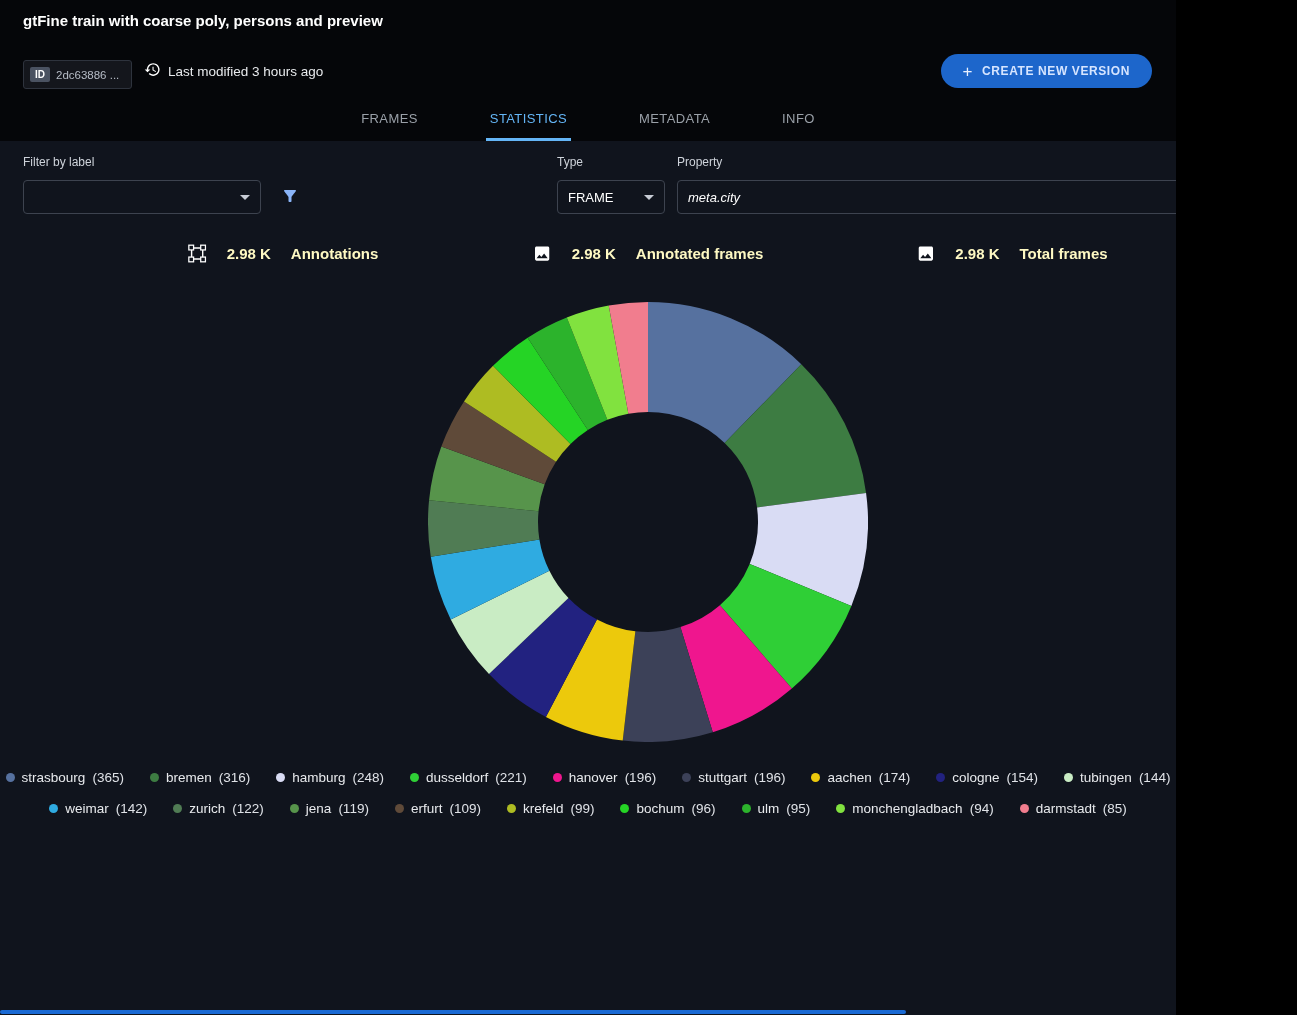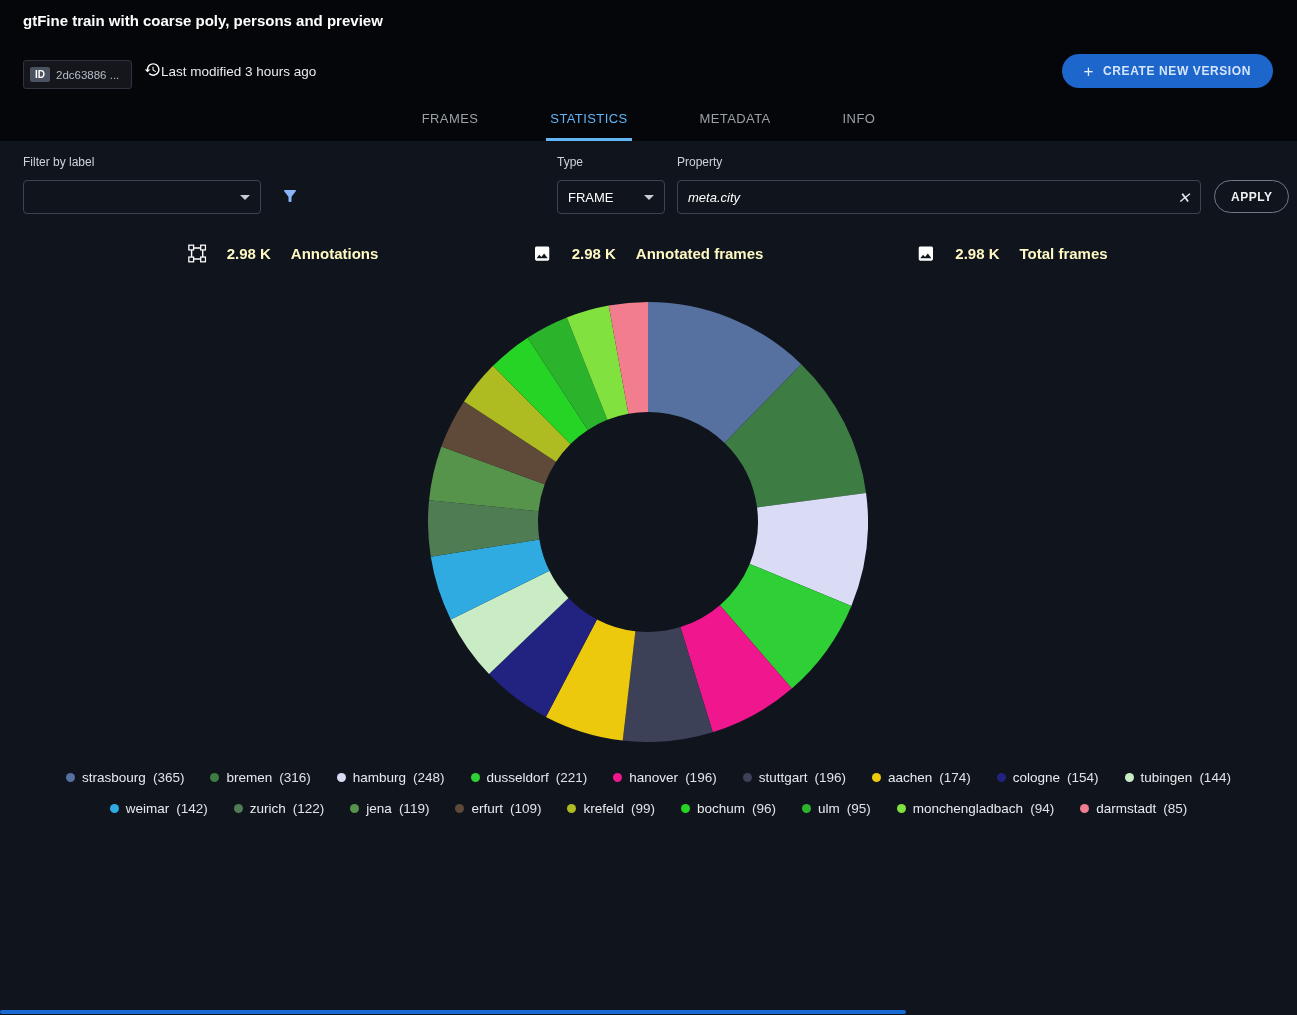--- a/index.html
+++ b/index.html
@@ -1,25 +1,25 @@
 <!DOCTYPE html>
 <html><head>
 <meta charset="utf-8">
 <style>
   html,body{margin:0;padding:0;background:#000;}
-  .page{position:relative;width:1297px;height:1015px;background:#10141d;overflow:hidden;
+  .page{position:relative;width:1176px;height:1015px;background:#10141d;overflow:hidden;
         font-family:"Liberation Sans",sans-serif;color:#fff;}
   
   .header{position:absolute;top:0;left:0;right:0;height:141px;background:#050609;}
   .page-title{position:absolute;left:23px;top:12px;margin:0;font-size:15px;font-weight:700;color:#fff;}
   .id-chip{position:absolute;left:23px;top:60px;display:inline-flex;align-items:center;gap:6px;
            background:#14161c;border:1px solid #2e333d;border-radius:3px;padding:6px;cursor:pointer;}
   .id-tag{background:#4a5261;color:#fff;font-size:10px;font-weight:700;padding:2px 5px;border-radius:2px;}
   .id-value{color:#b6bcc6;font-size:11.5px;padding-right:6px;white-space:nowrap;}
-  .modified{position:absolute;left:144px;top:61px;display:flex;align-items:center;
+  .modified{position:absolute;left:144px;top:61px;display:flex;align-items:center;gap:7px;
             color:#e8eaed;font-size:13.5px;}
   .create-btn{position:absolute;right:24px;top:54px;height:34px;display:flex;align-items:center;gap:9px;
               padding:0 22px;border:none;border-radius:17px;background:#1d66cb;color:#d6e5ff;
               font-family:inherit;font-size:12px;font-weight:700;letter-spacing:.6px;cursor:pointer;}
   .plus{font-size:17px;font-weight:500;color:#e8f0ff;line-height:1;}
   .tabs{position:absolute;left:0;right:0;bottom:0;height:42px;display:flex;justify-content:center;gap:64px;}
   .tab{display:flex;align-items:center;padding:0 4px;font-size:13px;letter-spacing:.4px;color:#9aa0a8;
        border-bottom:3px solid transparent;cursor:pointer;box-sizing:border-box;}
   .tab.active{color:#64b5f6;border-bottom-color:#64b5f6;}
   

